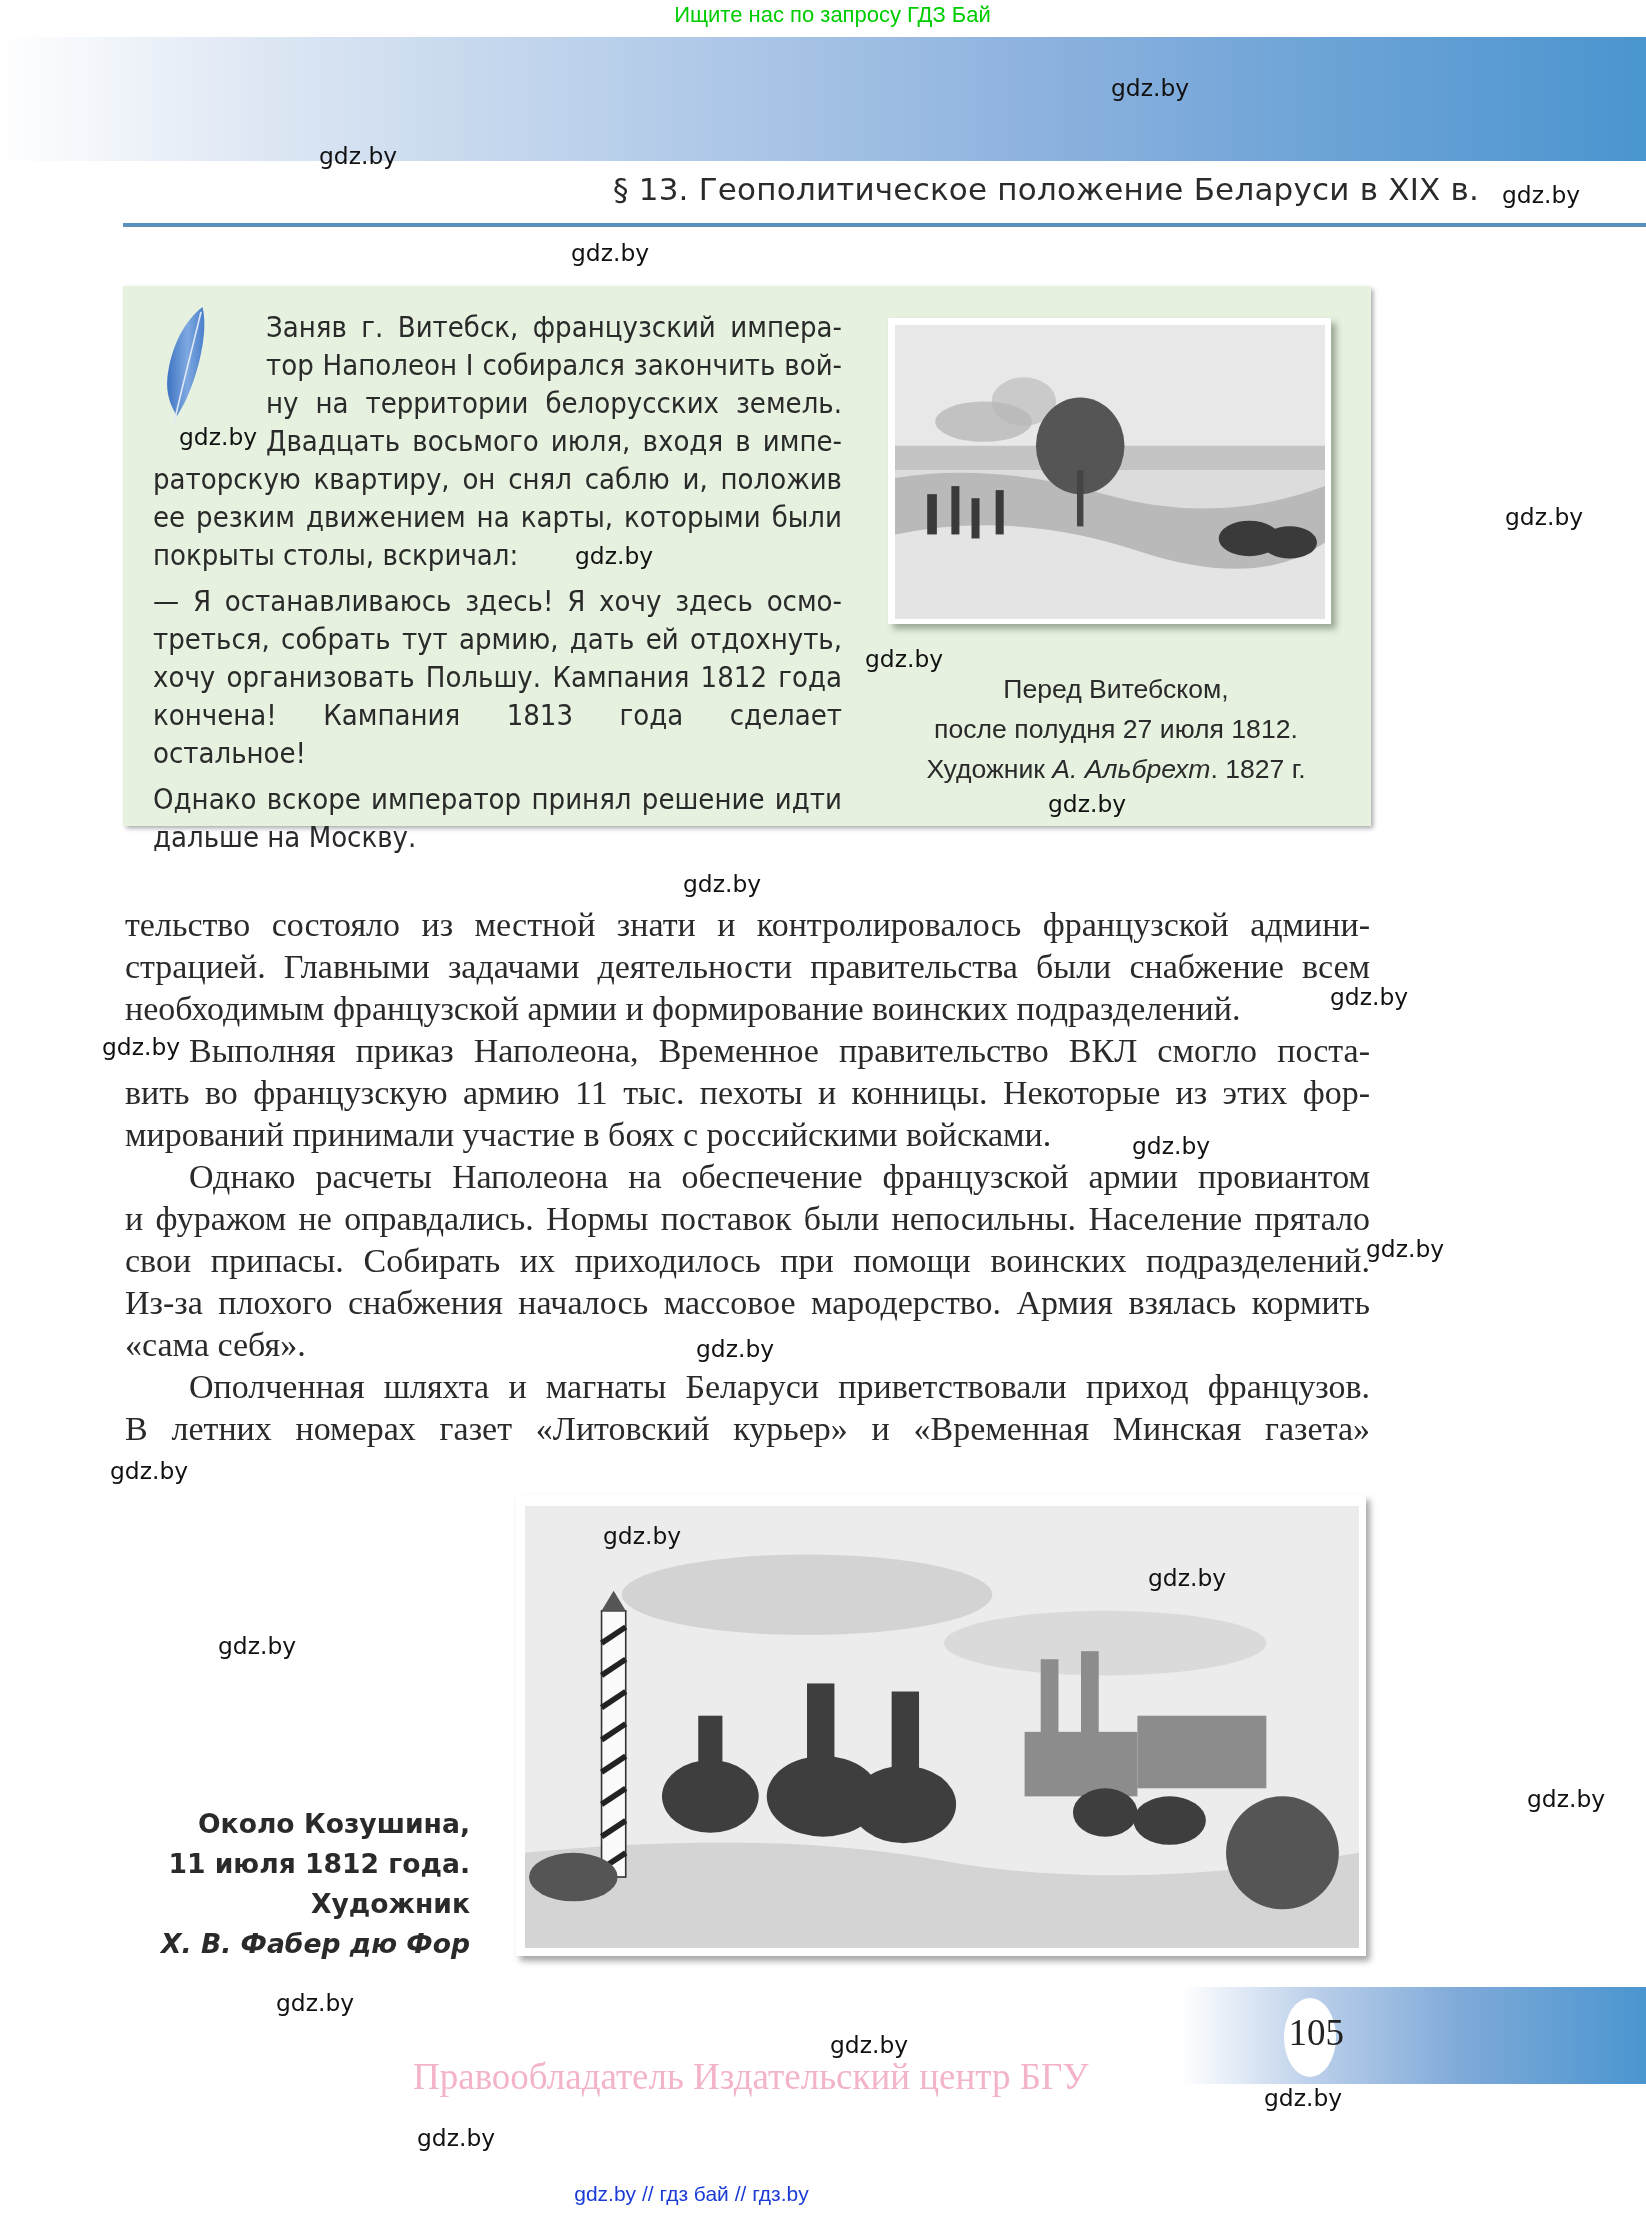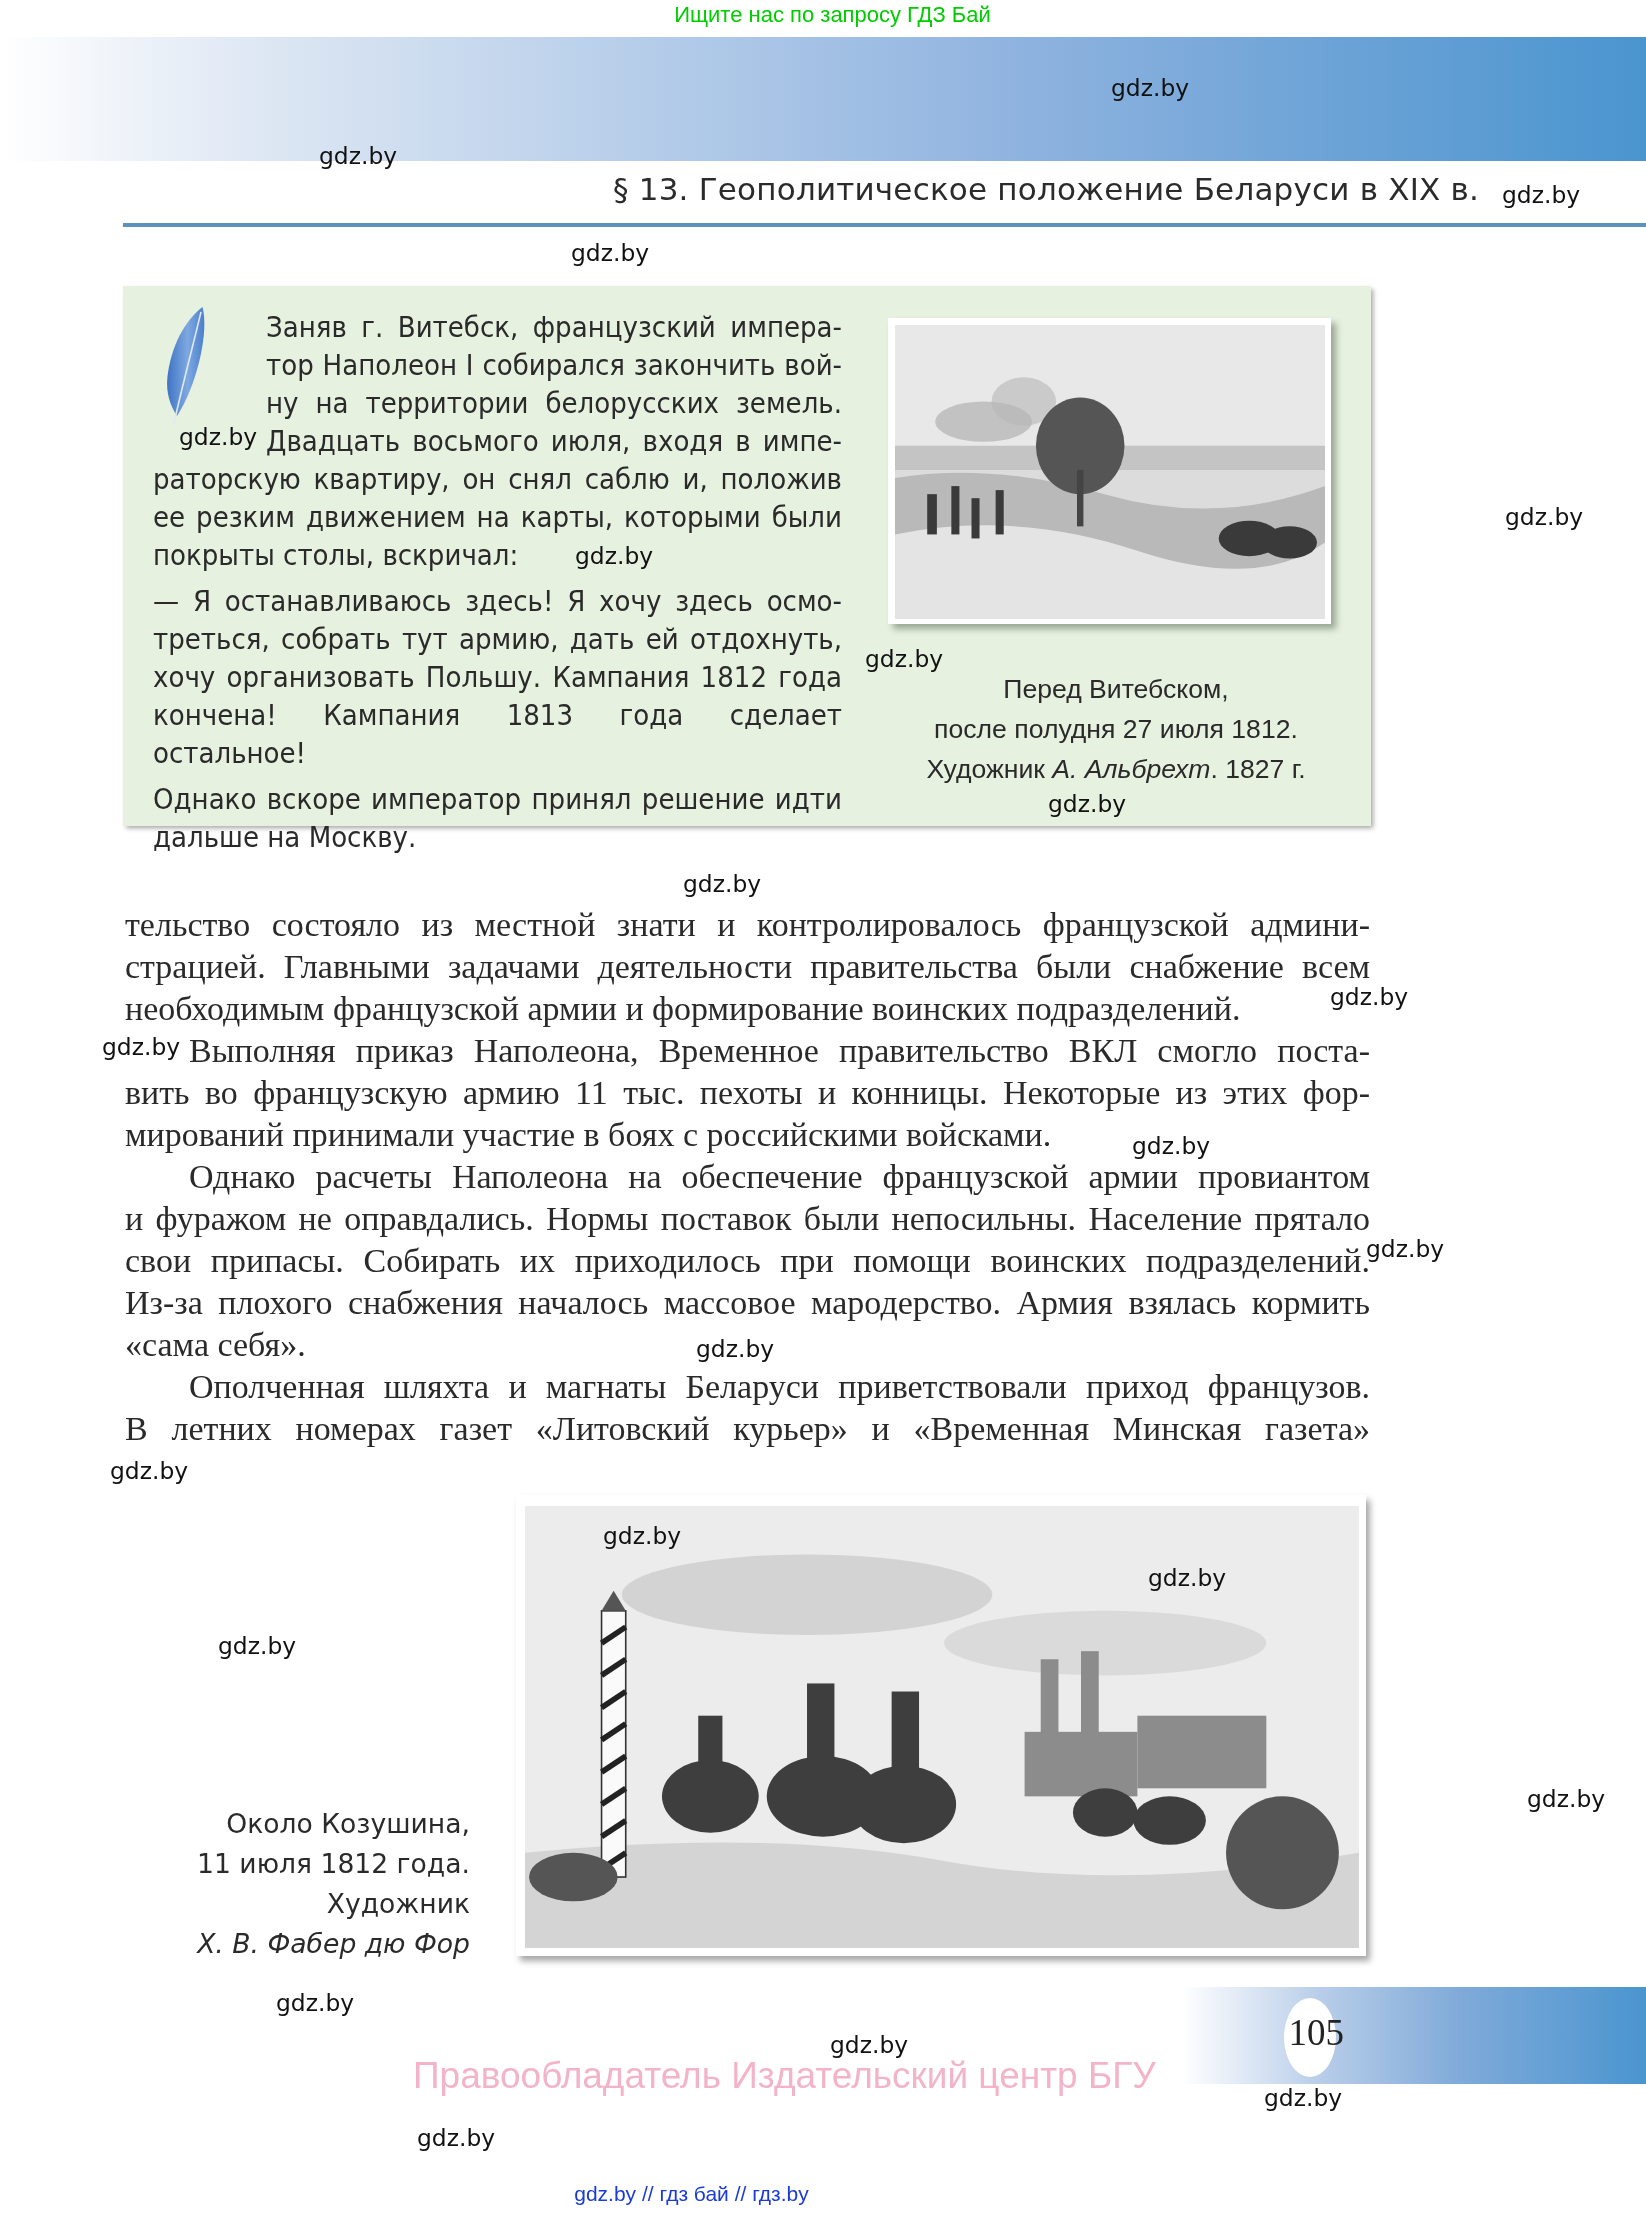--- a/index.html
+++ b/index.html
@@ -59,37 +59,37 @@
   .b-line.left { text-align-last:left; }
 
   .painting2-frame {
     left:516px; top:1495px; width:850px; height:461px; background:#fff;
     box-shadow:4px 4.8px 6.4px rgba(0,0,0,0.35);
   }
   .painting2 { left:525px; top:1506px; width:834px; height:442px; }
 
   .caption2 {
     left:153px; top:1804px; width:317px; text-align:right;
-    font-family:"DejaVu Sans", sans-serif; font-size:26.6px; line-height:40px; color:#2a2a2a;
+    font-family:"DejaVu Sans", sans-serif; font-size:26.6px; line-height:40px; color:#2a2a2a;font-weight:bold;
   }
 
   .footer-band {
     left:1181px; top:1987px; width:466px; height:97px;
     background:linear-gradient(90deg, rgba(255,255,255,1) 0%, #b8cde9 30%, #7faad9 60%, #4a95cf 100%);
   }
   .page-circle {
     left:1284px; top:1998px; width:52px; height:79px; border-radius:50%; background:#fff;
   }
   .page-number {
     left:1276px; top:2011px; width:68px; text-align:right;
     font-family:"Liberation Serif", serif; font-size:37px; color:#222;
   }
   .rights {
     left:413px; top:2055px; font-size:37px; color:#f3b3c8; white-space:nowrap;
-    font-family:Liberation Sans, sans-serif;
+    font-family:Liberation Serif, serif;
   }
   .bottom-links {
     left:0; width:1383px; top:2182px; text-align:center; font-size:21px; color:#1a3bd6;
     font-family:"Liberation Sans", sans-serif;
   }
 </style>
 </head>
 <body>
 
 <div class="abs top-notice">Ищите нас по запросу ГДЗ Бай</div>

